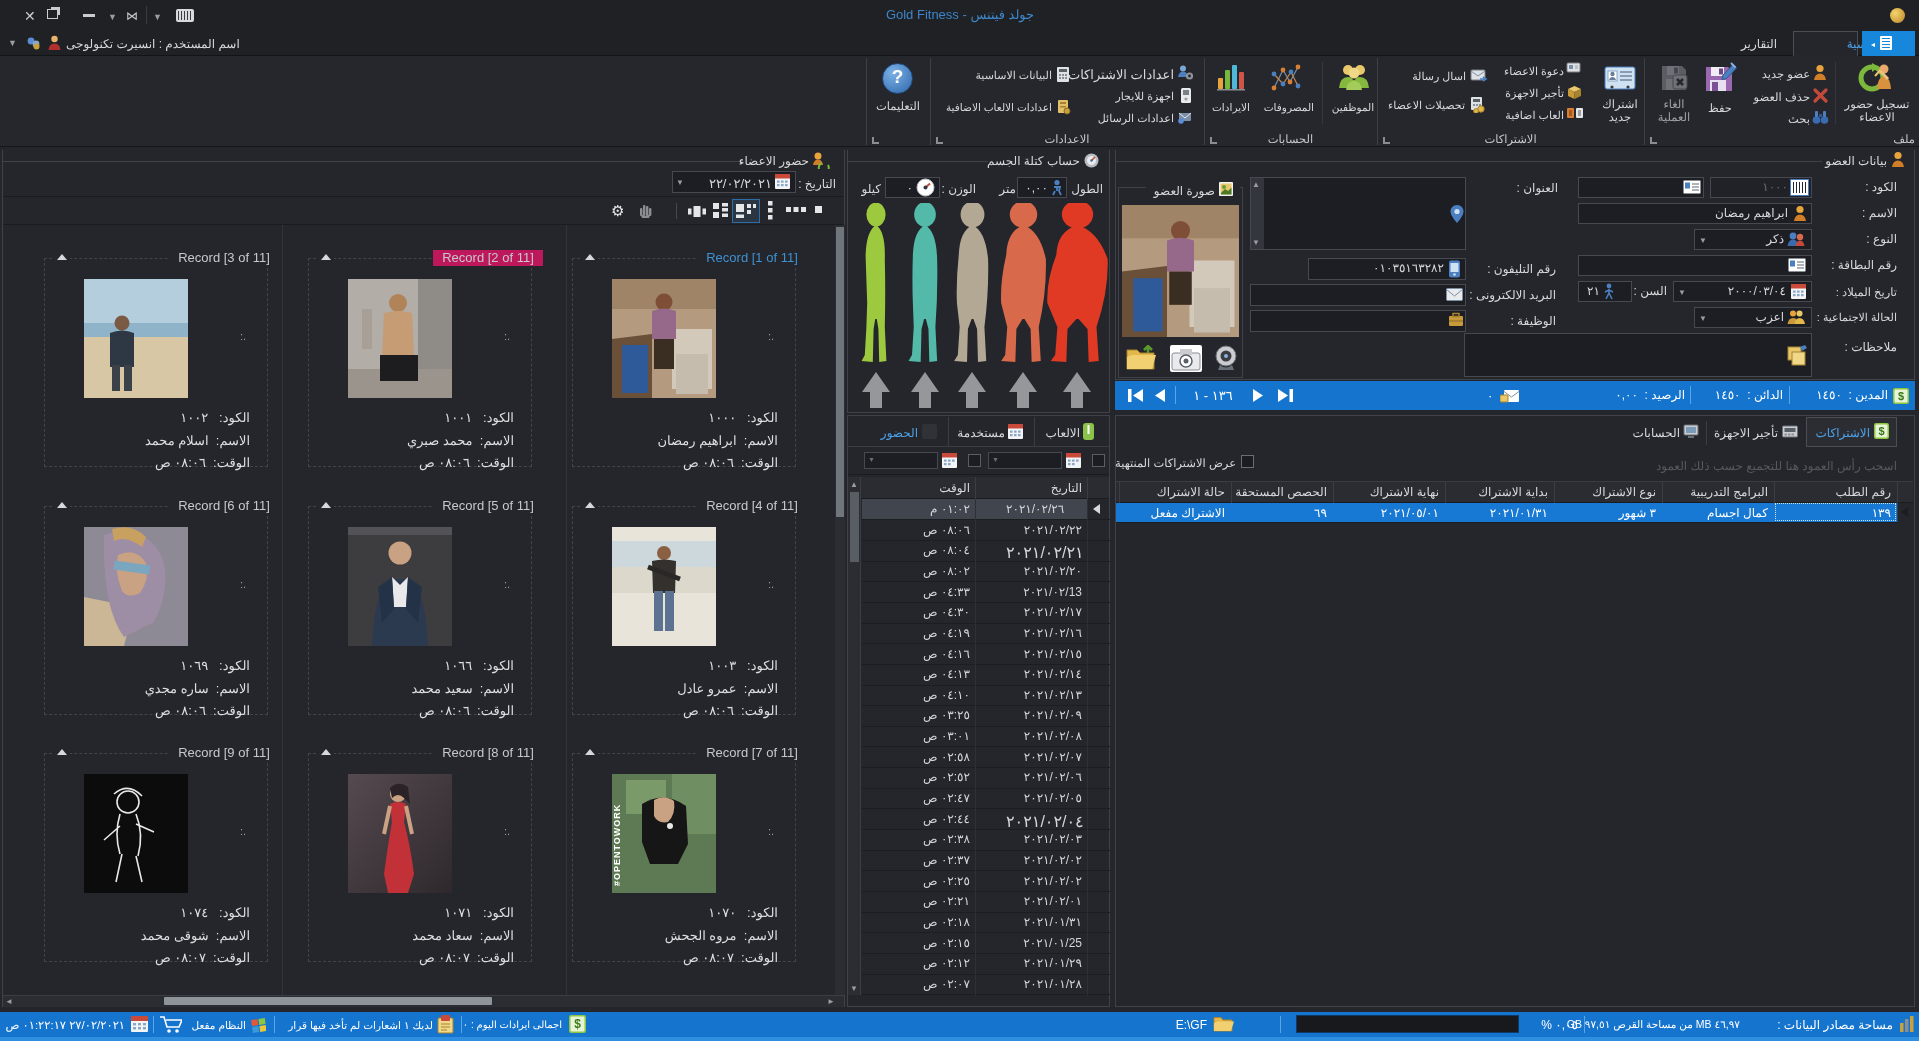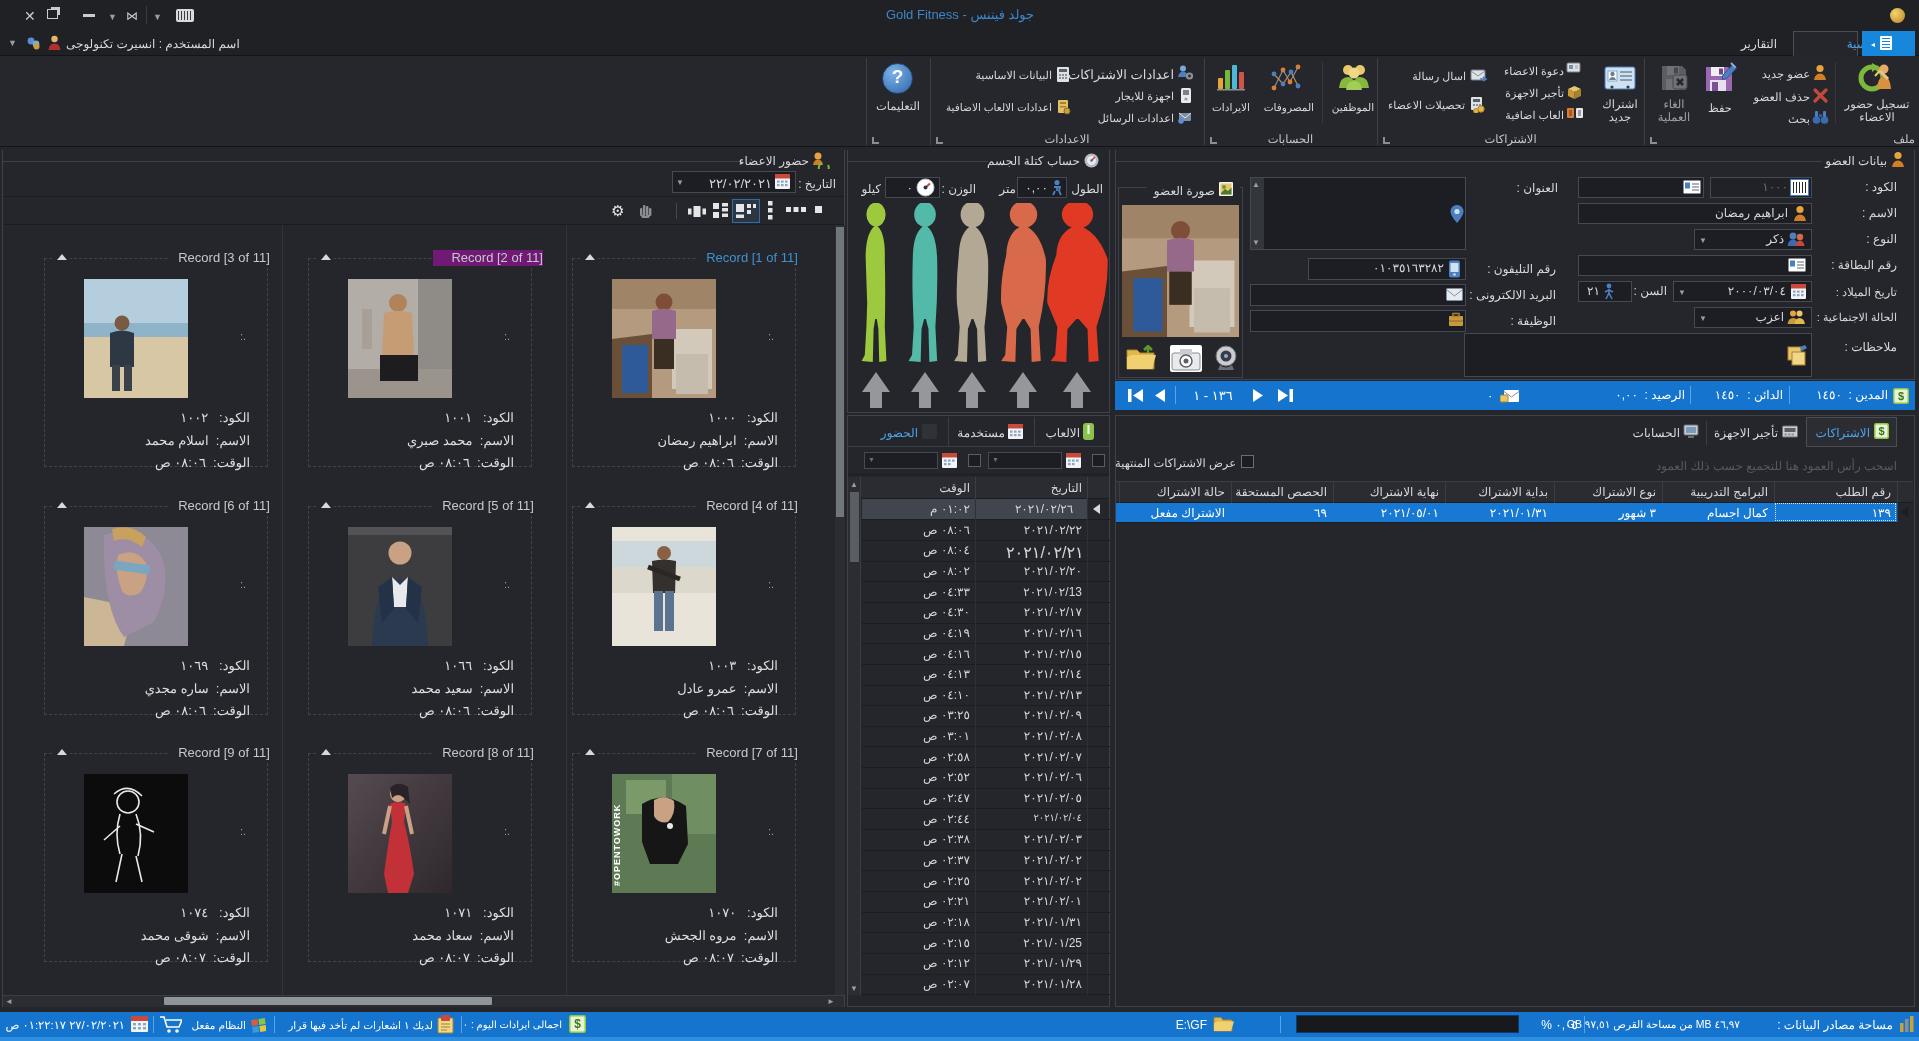--- a/index.html
+++ b/index.html
@@ -407,21 +407,21 @@
       <rect x="40" y="86" width="8" height="26" fill="#3a4148"></rect>
     </svg>
   </div>
 <div class="abs" style="left:240px;top:330px;color:#9a9da2;font-size:11px">:.</div>
 <div class="abs rtl" style="left:60px;top:410px;width:190px;color:#dcdee1;font-size:13px">الكود:&nbsp;&nbsp;&nbsp;١٠٠٢</div>
 <div class="abs rtl" style="left:60px;top:433px;width:190px;color:#dcdee1;font-size:13px">الاسم:&nbsp;&nbsp;اسلام محمد</div>
 <div class="abs rtl" style="left:60px;top:455px;width:190px;color:#dcdee1;font-size:13px">الوقت:&nbsp;&nbsp;٠٨:٠٦ ص</div>
 <div class="card" style="left:308px;top:258px;width:224px;height:209px"></div>
 <div class="abs" style="left:318px;top:251px;width:16px;height:14px;background:#25262b"></div>
 <div class="tri" style="left:321px;top:254px"></div>
-<div class="abs" style="left:433px;top:250px;width:110px;height:16px;background:#701a75;text-align:right;color:#c6c8cc;font-size:13px">Record [2 of 11]</div>
+<div class="abs" style="left:433px;top:250px;width:110px;height:16px;background:#be185d;text-align:center;color:#c6c8cc;font-size:13px">Record [2 of 11]</div>
 <div class="abs" style="left:348px;top:279px;width:104px;height:119px">
     <svg width="104" height="119" viewBox="0 0 104 119" preserveAspectRatio="none">
       <rect width="104" height="119" fill="#b2ada7"></rect>
       <rect x="70" width="34" height="119" fill="#8f8b86"></rect>
       <rect y="90" width="104" height="29" fill="#9b948c"></rect>
       <circle cx="50" cy="24" r="9" fill="#b08358"></circle>
       <path d="M36 34 Q50 30 64 34 L66 78 L34 78 Z" fill="#c59c74"></path>
       <rect x="32" y="76" width="38" height="26" fill="#1d1d1f"></rect>
       <rect x="14" y="30" width="10" height="40" fill="#a89f96"></rect>
     </svg>
@@ -726,21 +726,21 @@
   </div>
 <div class="abs inp" style="left:864px;top:452px;width:74px;height:17px"></div>
 <div class="abs" style="left:868px;top:456px;color:#6a6d72;font-size:7px">▼</div>
 <div class="abs" style="left:848px;top:477px;width:261px;height:22px;background:#2a2c32;border-bottom:1px solid #1a1c20"></div>
 <div class="abs" style="left:975px;top:477px;width:1px;height:22px;background:#3a3d42"></div>
 <div class="abs" style="left:1087px;top:477px;width:1px;height:22px;background:#3a3d42"></div>
 <div class="abs rtl" style="left:1000px;top:481px;width:82px;color:#d6d8db;font-size:12px">التاريخ</div>
 <div class="abs rtl" style="left:890px;top:481px;width:80px;color:#d6d8db;font-size:12px">الوقت</div>
 <div class="abs" style="left:862px;top:499px;width:225px;height:20px;background:#41454d"></div>
 <div class="abs" style="left:1093px;top:504px;width:0;height:0;border-top:5px solid transparent;border-bottom:5px solid transparent;border-right:7px solid #d6d8db"></div>
-<div class="abs" style="left:1006px;top:502px;width:76px;text-align:center;color:#d4d6d9;font-size:12px">٢٠٢١/٠٢/٢٦</div>
+<div class="abs" style="left:1006px;top:502px;width:76px;text-align:left;color:#d4d6d9;font-size:12px">٢٠٢١/٠٢/٢٦</div>
 <div class="abs rtl" style="left:900px;top:502px;width:70px;color:#d4d6d9;font-size:12px">٠١:٠٢ م</div>
 <div class="abs" style="left:862px;top:519.3px;width:248px;height:1px;background:#1b1d21"></div>
 <div class="abs" style="left:1006px;top:523px;width:76px;text-align:right;color:#d4d6d9;font-size:12px">٢٠٢١/٠٢/٢٢</div>
 <div class="abs rtl" style="left:900px;top:523px;width:70px;color:#d4d6d9;font-size:12px">٠٨:٠٦ ص</div>
 <div class="abs" style="left:862px;top:539.9px;width:248px;height:1px;background:#1b1d21"></div>
 <div class="abs" style="left:1006px;top:543px;width:76px;text-align:right;color:#d4d6d9;font-size:16px">٢٠٢١/٠٢/٢١</div>
 <div class="abs rtl" style="left:900px;top:543px;width:70px;color:#d4d6d9;font-size:12px">٠٨:٠٤ ص</div>
 <div class="abs" style="left:862px;top:560.6px;width:248px;height:1px;background:#1b1d21"></div>
 <div class="abs" style="left:1006px;top:564px;width:76px;text-align:right;color:#d4d6d9;font-size:12px">٢٠٢١/٠٢/٢٠</div>
 <div class="abs rtl" style="left:900px;top:564px;width:70px;color:#d4d6d9;font-size:12px">٠٨:٠٢ ص</div>
@@ -771,21 +771,21 @@
 <div class="abs" style="left:862px;top:746.4px;width:248px;height:1px;background:#1b1d21"></div>
 <div class="abs" style="left:1006px;top:750px;width:76px;text-align:right;color:#d4d6d9;font-size:12px">٢٠٢١/٠٢/٠٧</div>
 <div class="abs rtl" style="left:900px;top:750px;width:70px;color:#d4d6d9;font-size:12px">٠٢:٥٨ ص</div>
 <div class="abs" style="left:862px;top:767.1px;width:248px;height:1px;background:#1b1d21"></div>
 <div class="abs" style="left:1006px;top:770px;width:76px;text-align:right;color:#d4d6d9;font-size:12px">٢٠٢١/٠٢/٠٦</div>
 <div class="abs rtl" style="left:900px;top:770px;width:70px;color:#d4d6d9;font-size:12px">٠٢:٥٢ ص</div>
 <div class="abs" style="left:862px;top:787.8px;width:248px;height:1px;background:#1b1d21"></div>
 <div class="abs" style="left:1006px;top:791px;width:76px;text-align:right;color:#d4d6d9;font-size:12px">٢٠٢١/٠٢/٠٥</div>
 <div class="abs rtl" style="left:900px;top:791px;width:70px;color:#d4d6d9;font-size:12px">٠٢:٤٧ ص</div>
 <div class="abs" style="left:862px;top:808.4px;width:248px;height:1px;background:#1b1d21"></div>
-<div class="abs" style="left:1006px;top:812px;width:76px;text-align:right;color:#d4d6d9;font-size:10px">٢٠٢١/٠٢/٠٤</div>
+<div class="abs" style="left:1006px;top:812px;width:76px;text-align:right;color:#d4d6d9;font-size:16px">٢٠٢١/٠٢/٠٤</div>
 <div class="abs rtl" style="left:900px;top:812px;width:70px;color:#d4d6d9;font-size:12px">٠٢:٤٤ ص</div>
 <div class="abs" style="left:862px;top:829.0px;width:248px;height:1px;background:#1b1d21"></div>
 <div class="abs" style="left:1006px;top:832px;width:76px;text-align:right;color:#d4d6d9;font-size:12px">٢٠٢١/٠٢/٠٣</div>
 <div class="abs rtl" style="left:900px;top:832px;width:70px;color:#d4d6d9;font-size:12px">٠٢:٣٨ ص</div>
 <div class="abs" style="left:862px;top:849.7px;width:248px;height:1px;background:#1b1d21"></div>
 <div class="abs" style="left:1006px;top:853px;width:76px;text-align:right;color:#d4d6d9;font-size:12px">٢٠٢١/٠٢/٠٢</div>
 <div class="abs rtl" style="left:900px;top:853px;width:70px;color:#d4d6d9;font-size:12px">٠٢:٣٧ ص</div>
 <div class="abs" style="left:862px;top:870.3px;width:248px;height:1px;background:#1b1d21"></div>
 <div class="abs" style="left:1006px;top:874px;width:76px;text-align:right;color:#d4d6d9;font-size:12px">٢٠٢١/٠٢/٠٢</div>
 <div class="abs rtl" style="left:900px;top:874px;width:70px;color:#d4d6d9;font-size:12px">٠٢:٢٥ ص</div>

